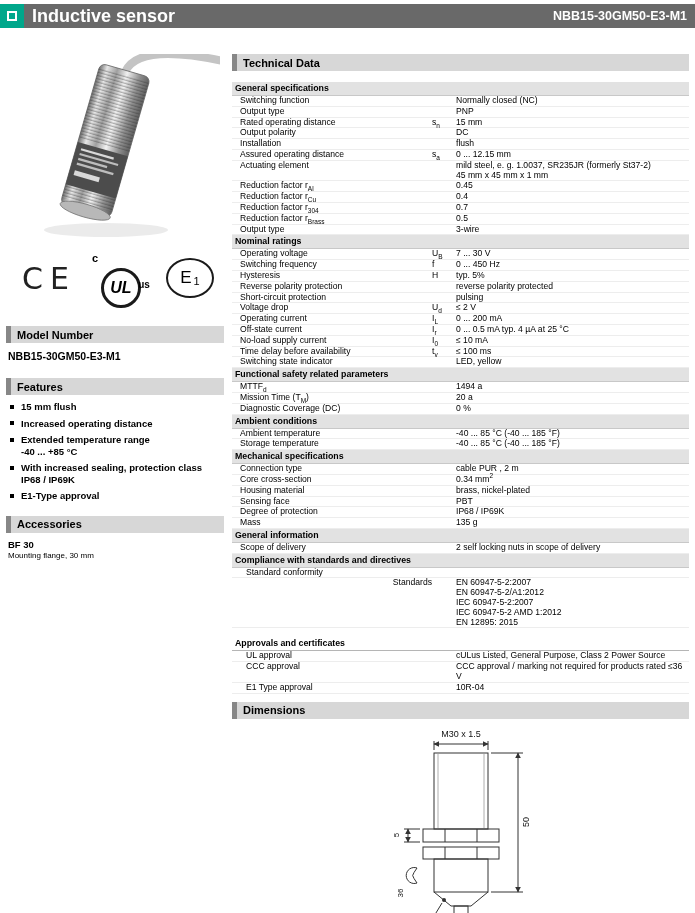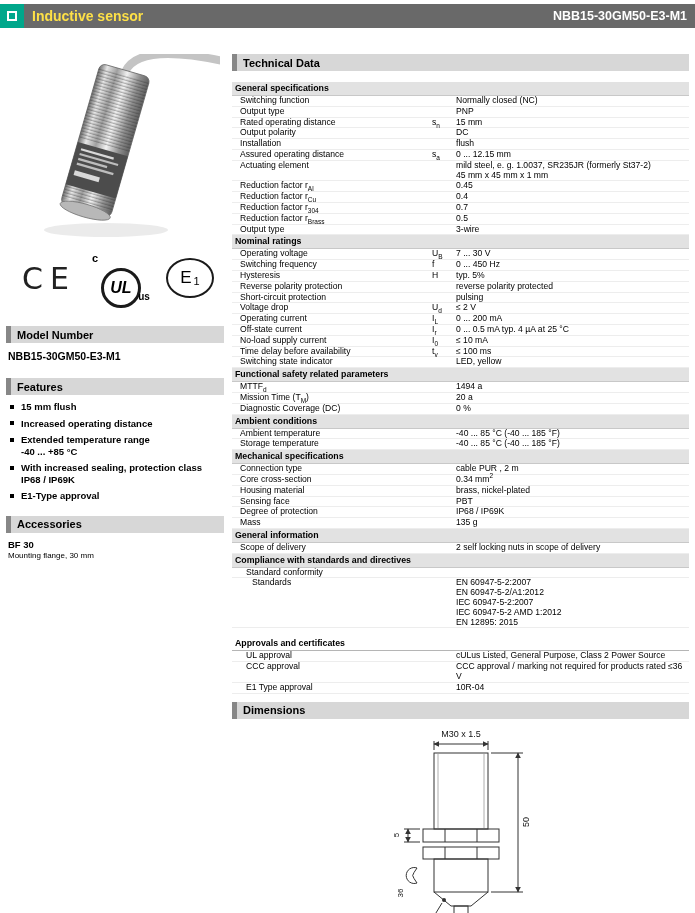--- a/index.html
+++ b/index.html
@@ -7,40 +7,40 @@
   body {
     width:695px; height:913px; overflow:hidden;
     background:#fff; color:#000;
     font-family:"Liberation Sans", sans-serif;
     position:relative;
   }
   
   .topbar { margin-top:4px; height:24px; background:#696969; display:flex; align-items:center; gap:8px; }
   .brand { width:24px; height:24px; background:#00a78b; flex:none; display:flex; align-items:center; justify-content:center; }
   .brand-inner { width:10px; height:10px; border:2.5px solid #fff; }
-  .topbar-title { color:#fde047; font-weight:bold; font-size:14px; }
+  .topbar-title { color:#ffffff; font-weight:bold; font-size:18px; }
   .topbar-model { margin-left:auto; color:#fff; font-weight:bold; font-size:12.5px; padding-right:8px; }
 
   .content { display:flex; gap:8px; padding:26px 6px 0 6px; }
   .leftcol { width:218px; flex:none; }
   .rightcol { flex:1; min-width:0; }
 
   
   .bar { display:flex; align-items:center; height:17px; background:#d7d7d7; font-weight:bold; font-size:11px; margin-bottom:3px; }
   .bar-accent { width:5px; align-self:stretch; background:#878787; margin-right:6px; flex:none; }
 
   
   .product-photo { height:186px; position:relative; }
   .logos { display:flex; align-items:center; gap:16px; margin:12px 0 22px 16px; height:52px; }
   .ce { font-size:30px; letter-spacing:7px; color:#222; font-family:"DejaVu Sans", sans-serif; }
   .ul-wrap { position:relative; width:58px; height:52px; flex:none; }
   .ul-circle { position:absolute; left:9px; top:16px; width:40px; height:40px; border:3px solid #1a1a1a; border-radius:50%; display:flex; align-items:center; justify-content:center; }
   .ul-circle span { font-weight:bold; font-style:italic; font-size:16px; }
   .ul-c { position:absolute; left:0; top:0; font-weight:bold; font-size:11px; }
-  .ul-us { position:absolute; right:0; bottom:2px; font-weight:bold; font-size:10px; }
+  .ul-us { position:absolute; right:0; bottom:14px; font-weight:bold; font-size:10px; }
   .e1-wrap { width:48px; height:40px; border:2.5px solid #1a1a1a; border-radius:50%; display:flex; align-items:center; justify-content:center; gap:2px; flex:none; }
   .e1-e { font-size:17px; }
   .e1-1 { font-size:11px; margin-top:5px; }
   .model-value { font-weight:bold; font-size:10.5px; margin:7px 2px 16px 2px; }
   .features { list-style:none; margin:6px 0 14px 0; padding:0 0 0 4px; }
   .features li { position:relative; padding-left:11px; font-weight:bold; font-size:9.5px; line-height:11.5px; margin-bottom:5px; white-space:pre-line; }
   .features li::before { content:""; position:absolute; left:0; top:3.5px; width:4px; height:4px; background:#000; }
   .accessory { margin:6px 2px 0 2px; }
   .acc-name { font-weight:bold; font-size:9.5px; }
   .acc-desc { font-size:8px; margin-top:1px; }
@@ -345,21 +345,21 @@
             <div class="sym"></div>
             <div class="value">2 self locking nuts in scope of delivery</div>
           </div>
           <div class="tech-section-header">Compliance with standards and directives</div>
           <div class="tech-row">
             <div class="label" style="padding-left: 14px;">Standard conformity</div>
             <div class="sym"></div>
             <div class="value"></div>
           </div>
           <div class="tech-row">
-            <div class="label" style="padding-left: 20px;">Standards</div>
+            <div class="label" style="padding-left: 20px; text-align: right;">Standards</div>
             <div class="sym"></div>
             <div class="value">EN 60947-5-2:2007
 EN 60947-5-2/A1:2012
 IEC 60947-5-2:2007
 IEC 60947-5-2 AMD 1:2012
 EN 12895: 2015</div>
           </div>
           <div class="tech-section-header plain">Approvals and certificates</div>
           <div class="tech-row">
             <div class="label" style="padding-left: 14px;">UL approval</div>

